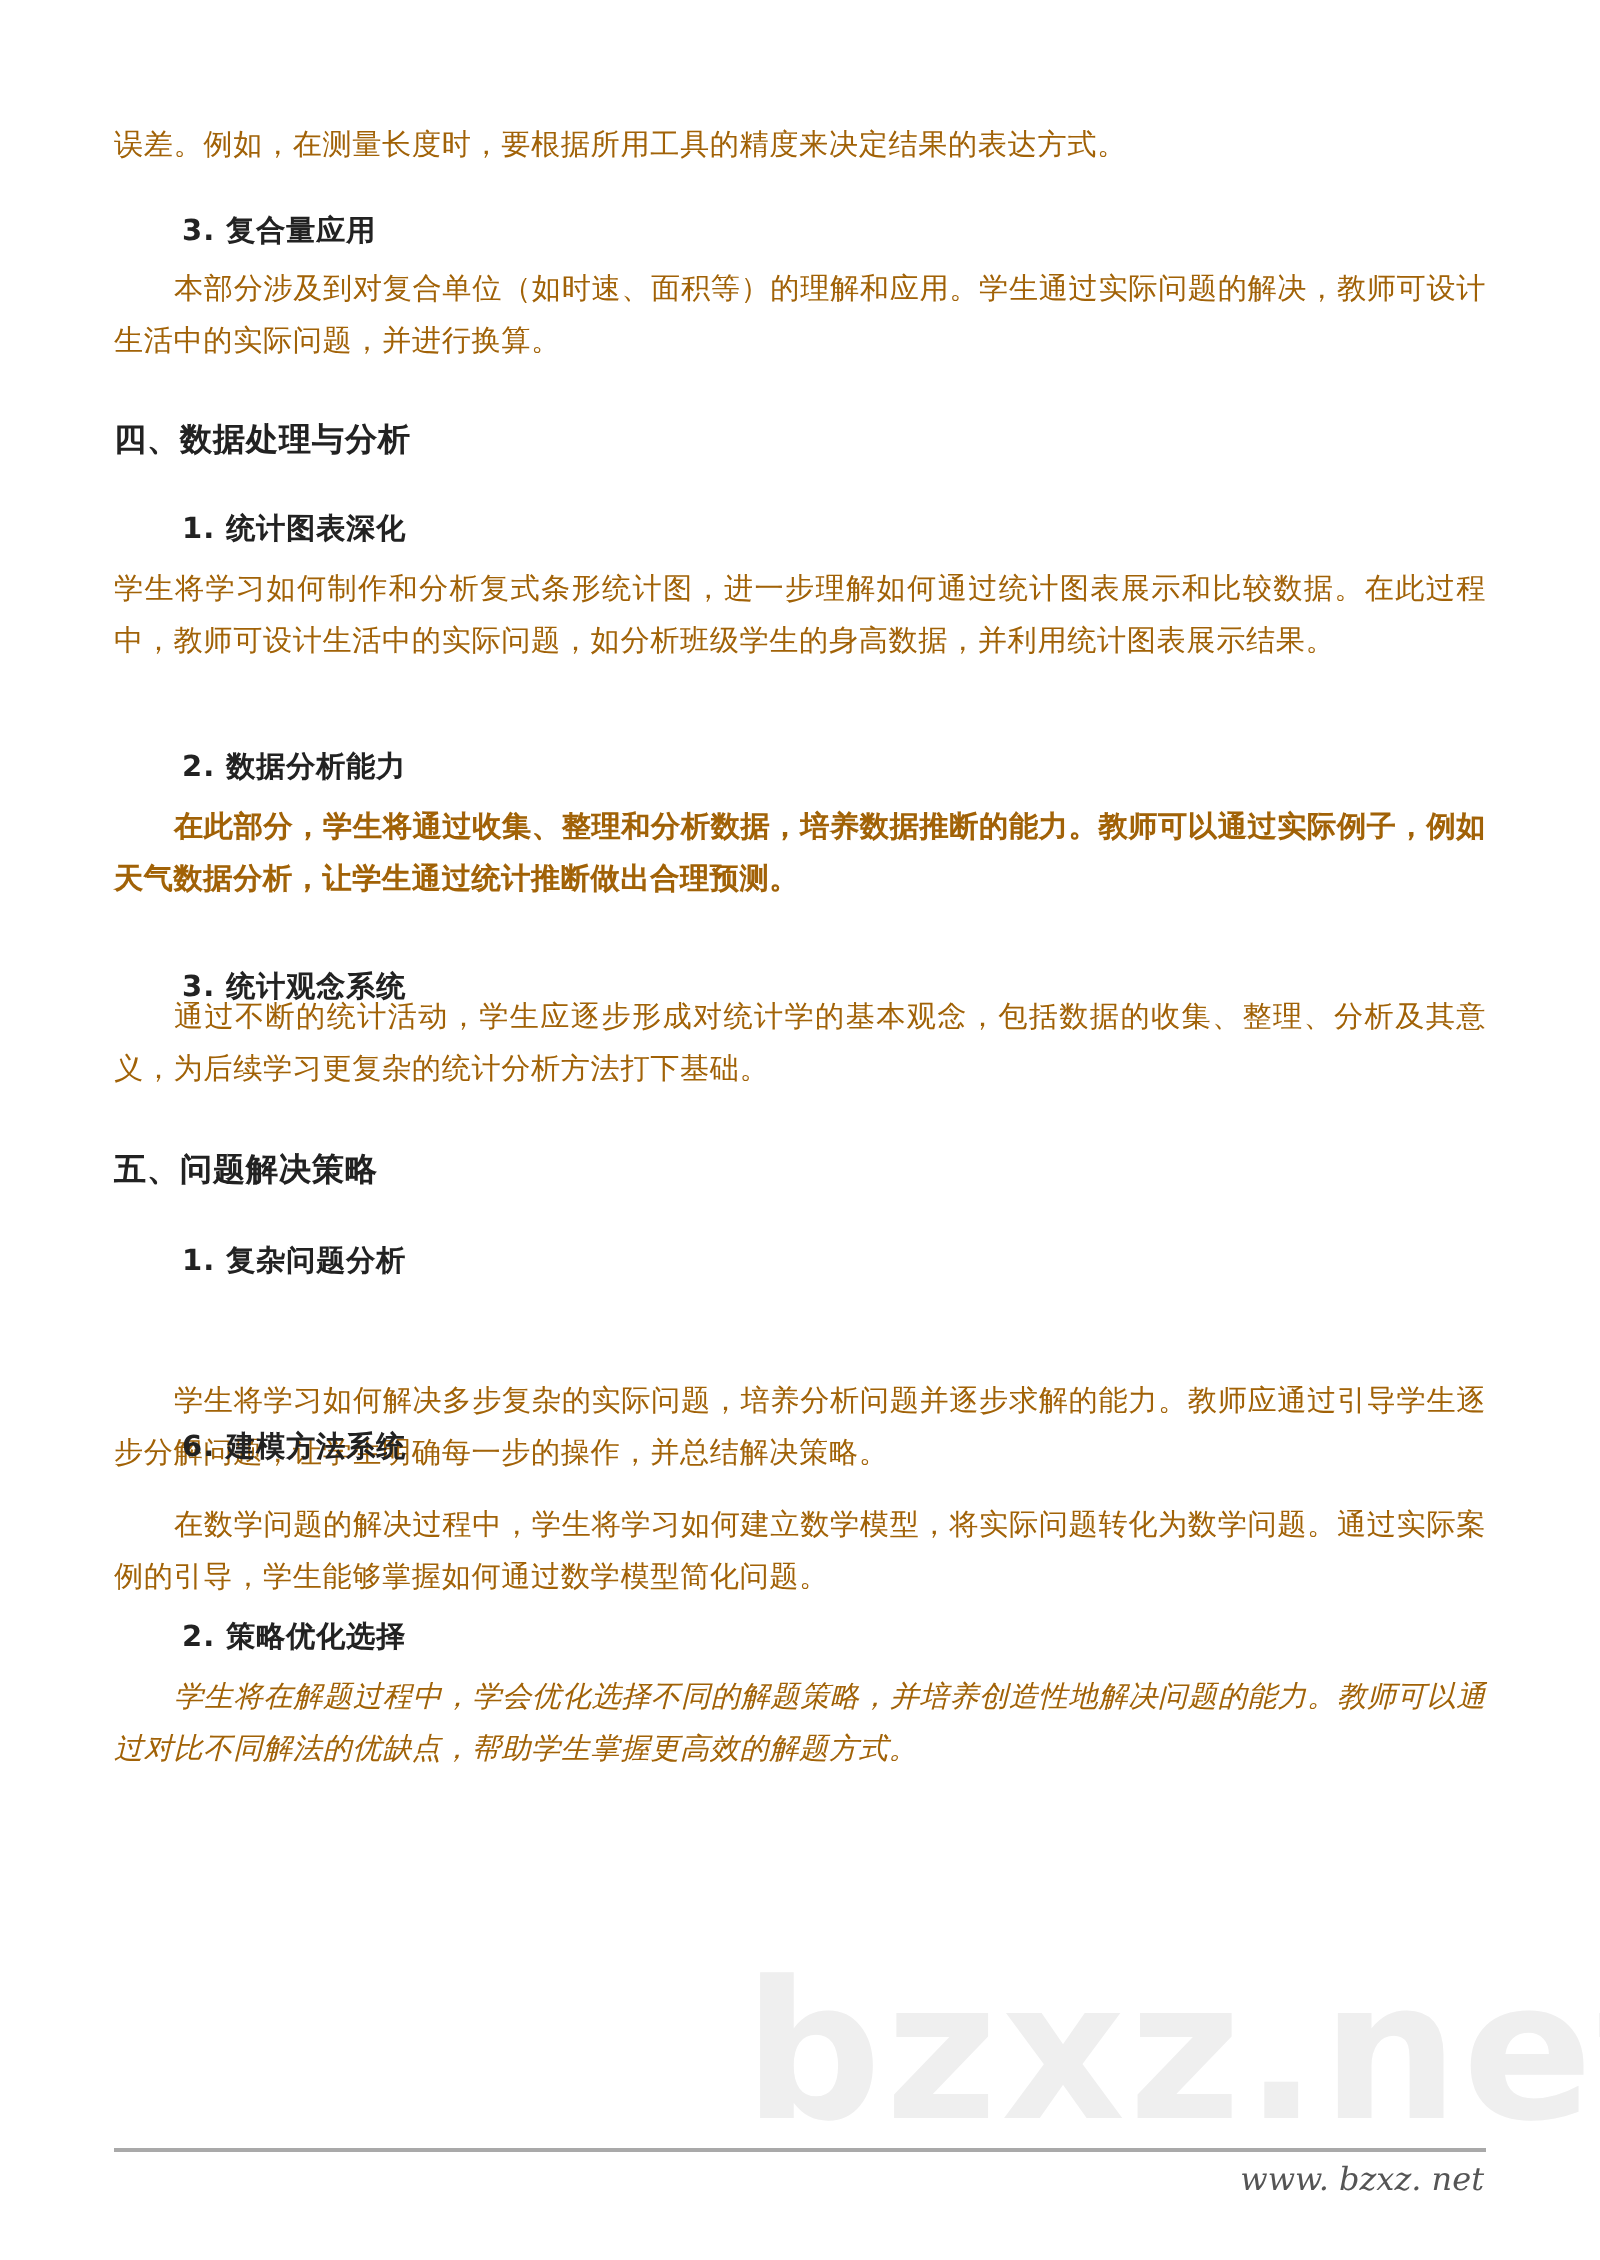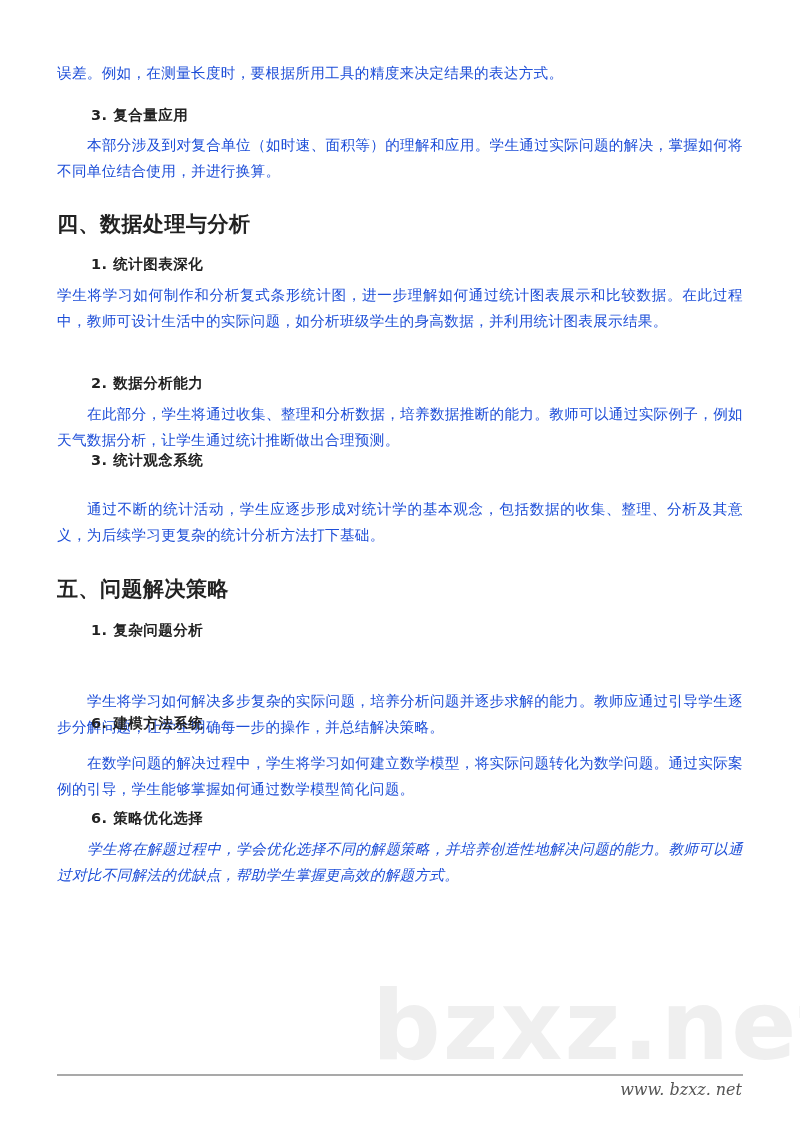--- a/index.html
+++ b/index.html
@@ -4,34 +4,34 @@
   <style>
     html, body { margin: 0; padding: 0; background: #ffffff; }
     body {
       width: 800px; height: 1130px; position: relative; overflow: hidden;
       font-family: "DejaVu Serif", "Liberation Serif", serif;
       color: #333333;
     }
     .page { position: absolute; left: 57px; top: 0; width: 686px; }
     .para {
       position: absolute; left: 0; width: 686px;
-      font-size: 14.6px; line-height: 26px; color: #1d4ed8;
+      font-size: 14.6px; line-height: 26px; color: #a16207;
       text-align: justify; letter-spacing: 0.3px;
     }
     .indent { text-indent: 30px; }
     .sub {
       position: absolute; left: 0;
       font-size: 14.5px; font-weight: bold; color: #222;
       font-family: "DejaVu Sans", "Liberation Sans", sans-serif;
       letter-spacing: 0.5px;
       margin-left: 34px;
     }
     .sec {
       position: absolute; left: 0;
-      font-size: 21px; font-weight: bold; color: #222;
+      font-size: 16px; font-weight: bold; color: #222;
       font-family: "DejaVu Sans", "Liberation Sans", sans-serif;
       letter-spacing: 0.5px;
     }
     .watermark {
       position: absolute; left: 372px; top: 978px;
       font-family: "DejaVu Sans", "Liberation Sans", sans-serif;
       font-weight: bold; font-size: 96px; color: #efefef; letter-spacing: 2px;
       line-height: 96px;
     }
     .footer-rule {
@@ -44,40 +44,40 @@
       font-style: italic; font-size: 16px; color: #555;
     }
   </style>
 </head>
 <body>
 
 <div class="page">
   <div class="para" style="top:60px;">误差。例如，在测量长度时，要根据所用工具的精度来决定结果的表达方式。</div>
 
   <div class="sub" style="top:106px;">3. 复合量应用</div>
-  <div class="para indent" style="top:132px;">本部分涉及到对复合单位（如时速、面积等）的理解和应用。学生通过实际问题的解决，掌握如何将不同单位结合使用，并进行换算。</div>
+  <div class="para indent" style="top:132px;">本部分涉及到对复合单位（如时速、面积等）的理解和应用。学生通过实际问题的解决，教师可设计生活中的实际问题，并进行换算。</div>
 
   <div class="sec" style="top:210px;">四、数据处理与分析</div>
 
   <div class="sub" style="top:255px;">1. 统计图表深化</div>
   <div class="para" style="top:282px;">学生将学习如何制作和分析复式条形统计图，进一步理解如何通过统计图表展示和比较数据。在此过程中，教师可设计生活中的实际问题，如分析班级学生的身高数据，并利用统计图表展示结果。</div>
 
   <div class="sub" style="top:374px;">2. 数据分析能力</div>
-  <div class="para indent" style="top:401px;">在此部分，学生将通过收集、整理和分析数据，培养数据推断的能力。教师可以通过实际例子，例如天气数据分析，让学生通过统计推断做出合理预测。</div>
+  <div class="para indent" style="top:401px;font-weight:bold;">在此部分，学生将通过收集、整理和分析数据，培养数据推断的能力。教师可以通过实际例子，例如天气数据分析，让学生通过统计推断做出合理预测。</div>
 
-  <div class="sub" style="top:451px;">3. 统计观念系统</div>
+  <div class="sub" style="top:484px;">3. 统计观念系统</div>
   <div class="para indent" style="top:496px;">通过不断的统计活动，学生应逐步形成对统计学的基本观念，包括数据的收集、整理、分析及其意义，为后续学习更复杂的统计分析方法打下基础。</div>
 
   <div class="sec" style="top:575px;">五、问题解决策略</div>
 
   <div class="sub" style="top:621px;">1. 复杂问题分析</div>
   <div class="para indent" style="top:688px;">学生将学习如何解决多步复杂的实际问题，培养分析问题并逐步求解的能力。教师应通过引导学生逐步分解问题，让学生明确每一步的操作，并总结解决策略。</div>
 
   <div class="sub" style="top:714px;">6. 建模方法系统</div>
   <div class="para indent" style="top:750px;">在数学问题的解决过程中，学生将学习如何建立数学模型，将实际问题转化为数学问题。通过实际案例的引导，学生能够掌握如何通过数学模型简化问题。</div>
 
-  <div class="sub" style="top:809px;">6. 策略优化选择</div>
+  <div class="sub" style="top:809px;">2. 策略优化选择</div>
   <div class="para indent" style="top:836px;font-style:italic;">学生将在解题过程中，学会优化选择不同的解题策略，并培养创造性地解决问题的能力。教师可以通过对比不同解法的优缺点，帮助学生掌握更高效的解题方式。</div>
 </div>
 
 <div class="watermark">bzxz.net</div>
 <div class="footer-rule"></div>
 <div class="footer-url">www. bzxz. net</div>
 
 </body></html>

